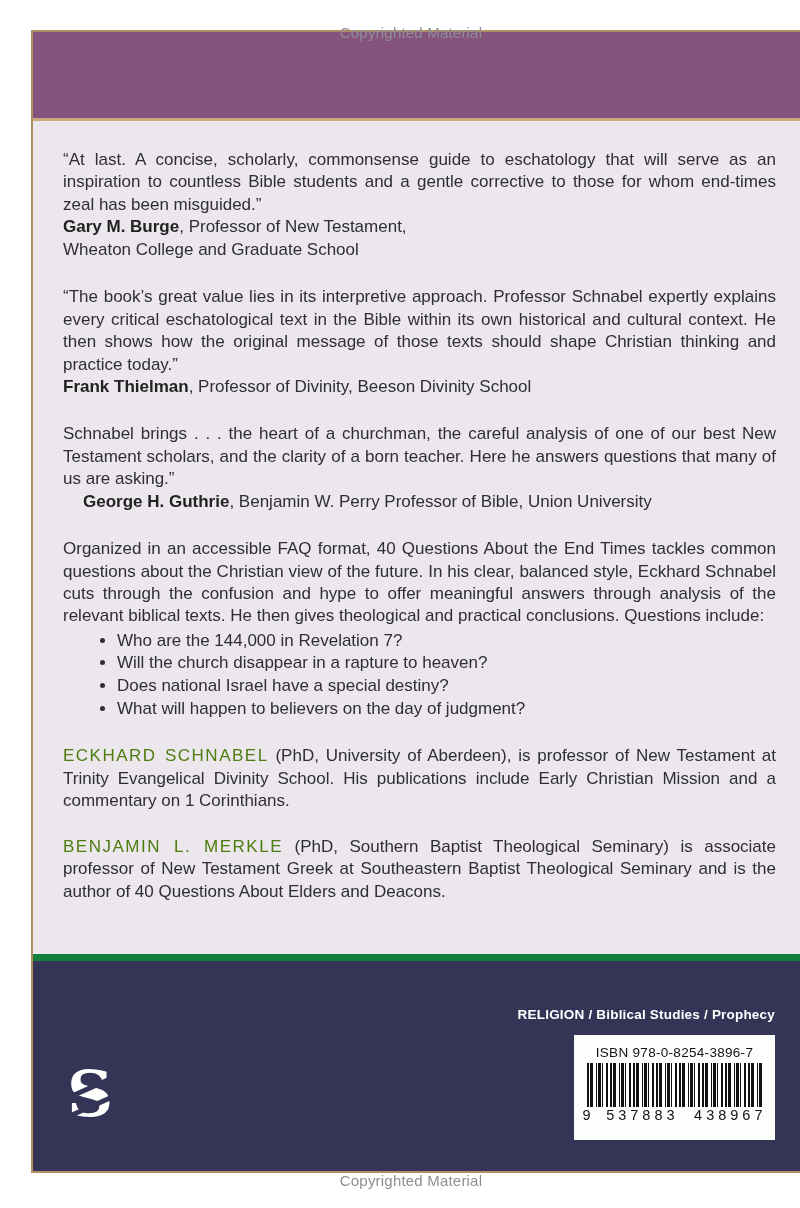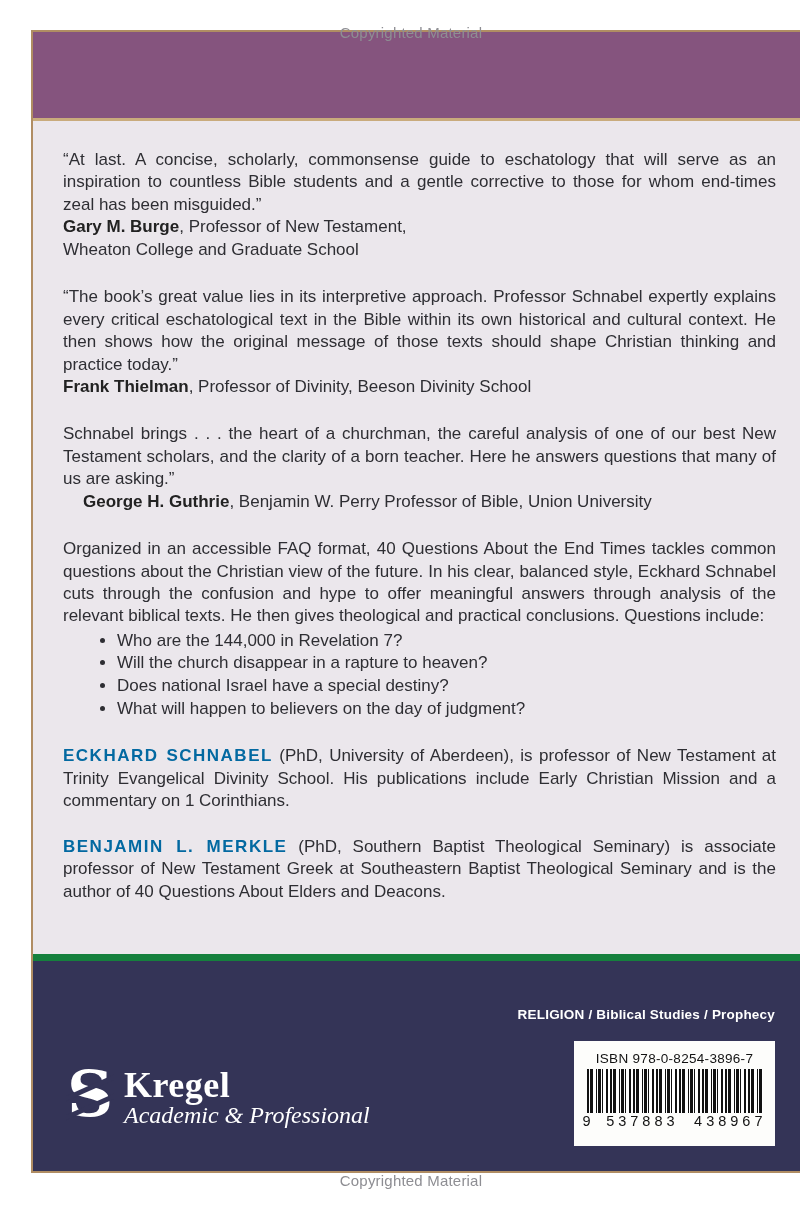--- a/index.html
+++ b/index.html
@@ -40,31 +40,31 @@
   .attr { text-align:right; margin-top:2px; }
   .attr-left { text-align:left; padding-left:20px; margin-top:2px; }
   .attr b, .attr-left b { color:#222; }
   .sp { margin-top:25px !important; }
   .sp-s { margin-top:23px !important; }
   ul.questions {
     margin:2px 0 0 0; padding-left:54px; list-style:disc;
   }
   ul.questions li { line-height:1.33; }
   .author-name {
-    color:#0369a1; font-weight:bold; letter-spacing:1.5px;margin-top:40px;
+    color:#4d7c0f; font-weight:normal; letter-spacing:1.5px;margin-top:40px;
   }
   .it { }
 
   
   .category {
     position:absolute; top:46px; right:31px;
     color:#ffffff; font-weight:bold; font-size:13.5px; letter-spacing:0.2px;
   }
   .barcode-box {
-    position:absolute; top:80px; right:31px; width:201px; height:105px;
+    position:absolute; top:74px; right:31px; width:201px; height:105px;
     background:#fdfdfb; display:flex; flex-direction:column; align-items:center;
   }
   .isbn { font-size:13.5px; color:#131313; margin-top:10px; letter-spacing:0.3px; }
   .bars {
     width:176px; height:44px; margin-top:3px;
     background:
       repeating-linear-gradient(90deg,
         #111 0 2px, #fff 2px 3px, #111 3px 6px, #fff 6px 9px,
         #111 9px 10px, #fff 10px 11px, #111 11px 14px, #fff 14px 15px,
         #111 15px 16px, #fff 16px 19px, #111 19px 21px, #fff 21px 23px);
@@ -148,23 +148,19 @@
         <span class="grp">438967</span>
       </div>
     </div>
 
     <div class="logo">
       <div class="mark">
         <span class="s-glyph">S</span>
         <span class="slit slit1"></span>
         <span class="slit slit2"></span>
       </div>
-      <div class="logo-text">
-        <div class="logo-name">Kregel</div>
-        <div class="logo-sub">Academic &amp; Professional</div>
-      </div>
     </div>
 
   </div>
 
 </div>
 
 <div class="copy-note copy-bottom">Copyrighted Material</div>
 
 </body></html>

